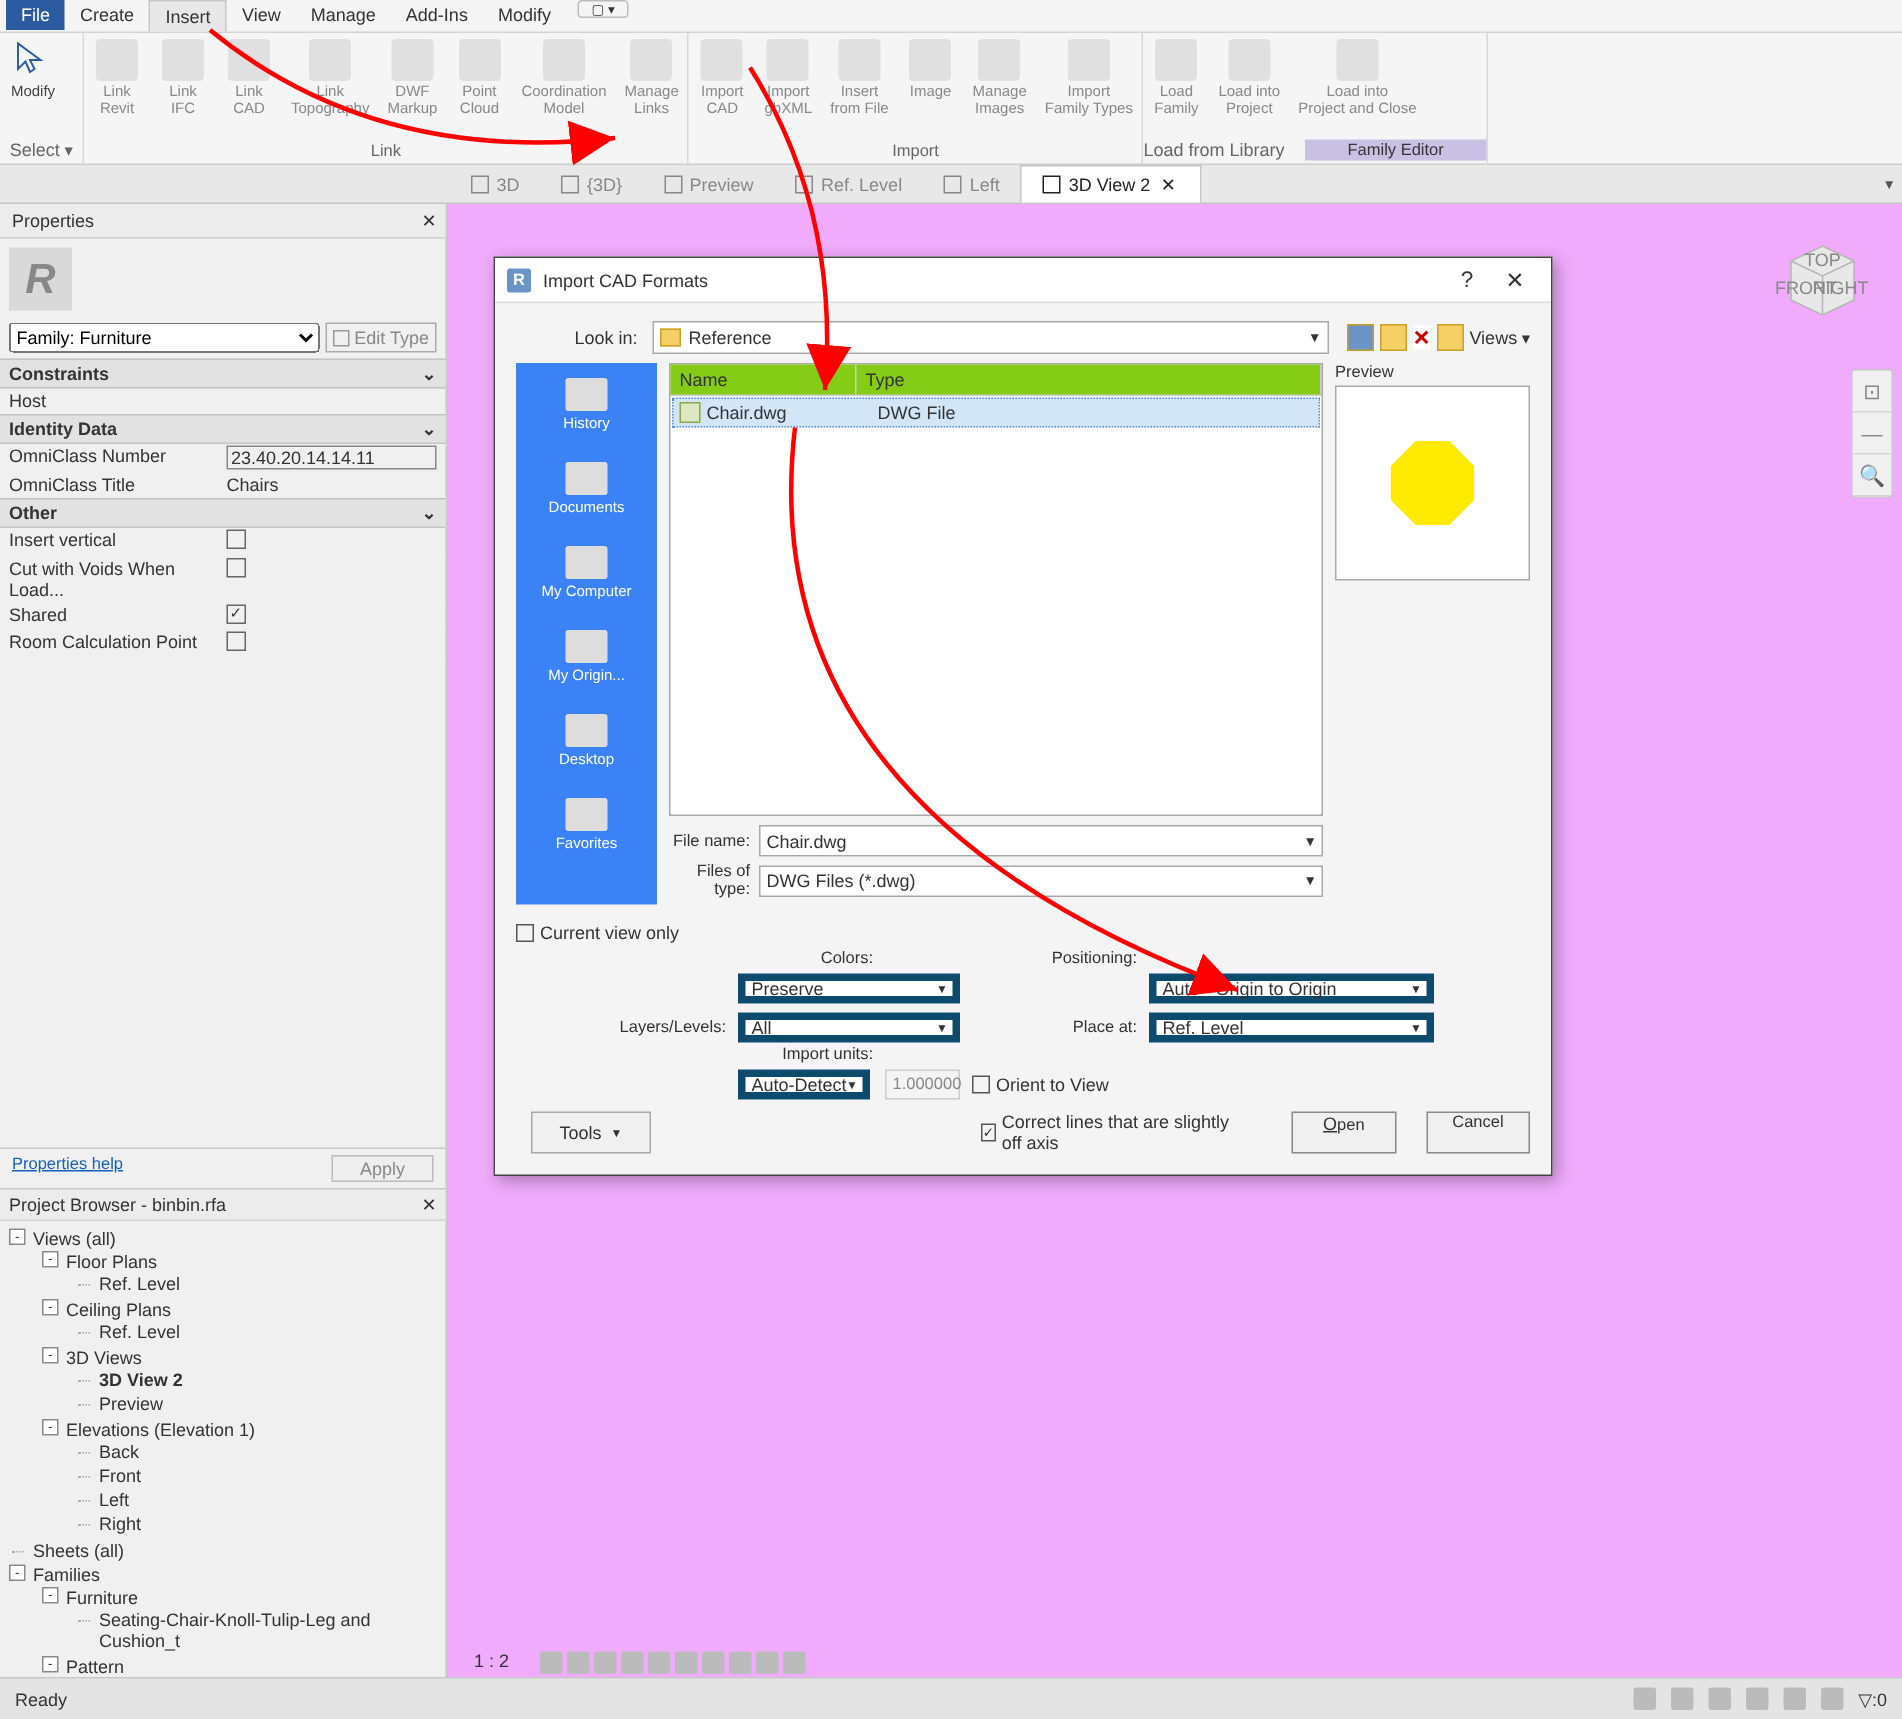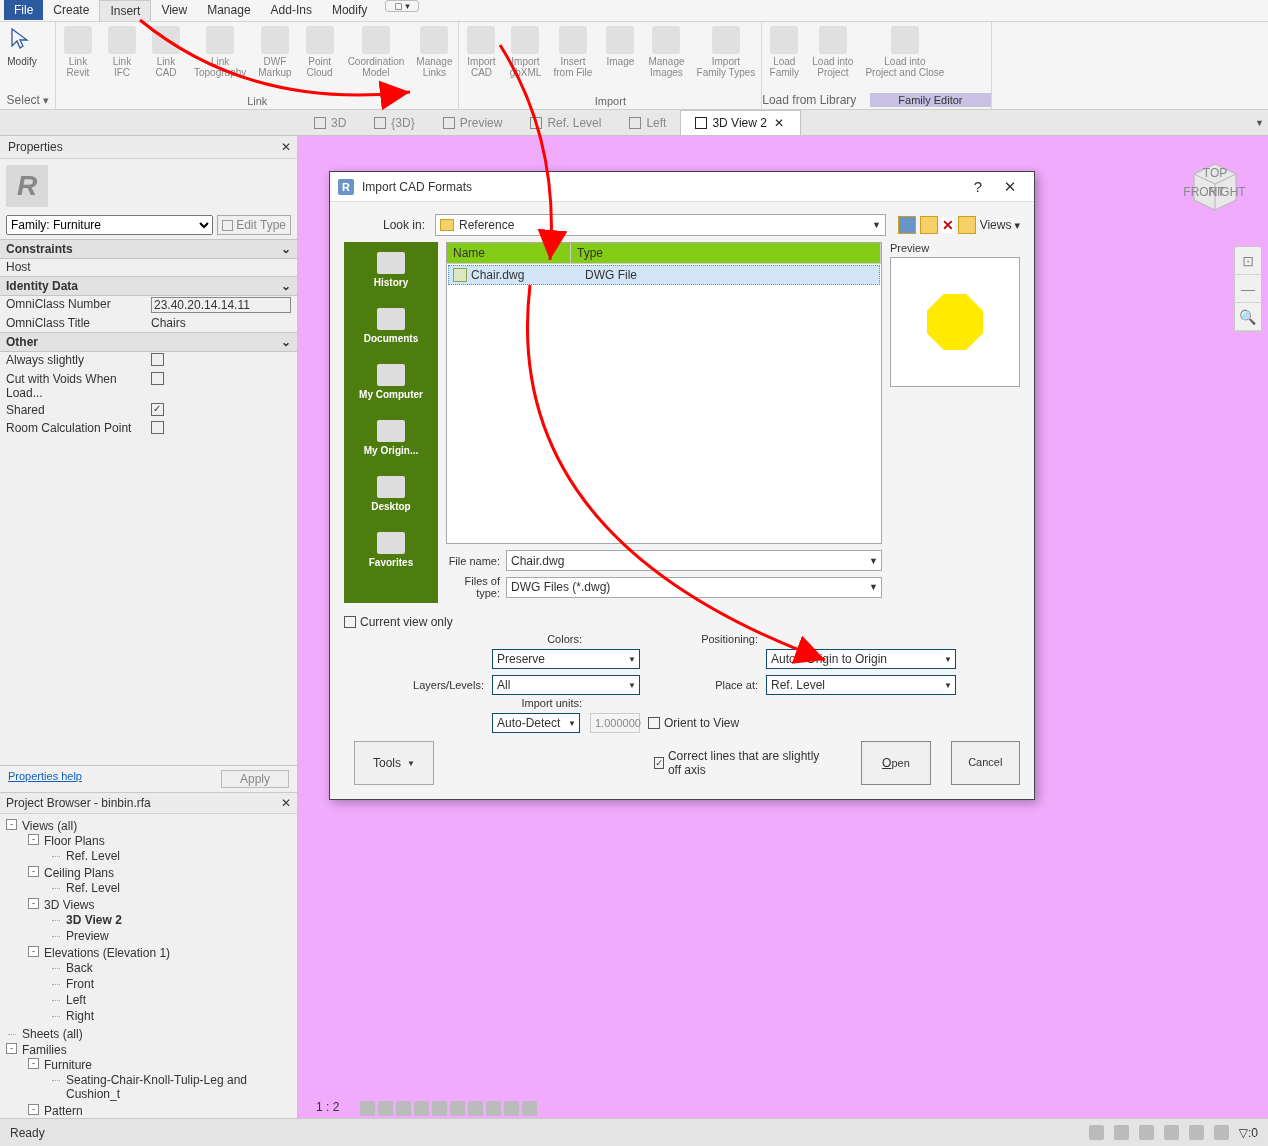--- a/index.html
+++ b/index.html
@@ -70,21 +70,21 @@
 .dlg .body { padding:12px 14px 14px; }
 .dlg .lookin { display:flex; align-items:center; gap:6px; margin-bottom:6px; }
 .dlg .lookin .lbl { width:85px; text-align:right; padding-right:4px; }
 .dlg .lookin .combo { flex:1; height:22px; background:#fff; border:1px solid #a8a8a8; display:flex; align-items:center; padding:0 4px; }
 .dlg .lookin .folder { width:14px;height:12px;background:#f6d066;border:1px solid #c9a020;margin-right:5px; }
 .dlg .lookin .tools { display:flex; gap:4px; margin-left:6px; align-items:center; }
 .dlg .lookin .tools .t { width:18px;height:18px;background:#f6d066;border:1px solid #c9a020; }
 .dlg .lookin .tools .back { background:#6a94c6; }
 .dlg .lookin .tools .del { background:#fff; border:none; color:#c00; font-weight:bold; font-size:14px; text-align:center; line-height:16px; }
 .dlg .filesarea { display:flex; gap:8px; }
-.dlg .places { width:94px; background:#4d7c0f; display:flex; flex-direction:column;font-weight:bold; }
+.dlg .places { width:94px; background:#3b82f6; display:flex; flex-direction:column; }
 .dlg .places .pl { height:56px; display:flex; flex-direction:column; align-items:center; justify-content:center; color:#fff; gap:3px; }
 .dlg .places .pl .ic { width:28px;height:22px;background:#ddd;border-radius:2px; }
 .dlg .listpane { flex:1; display:flex; flex-direction:column; }
 .dlg .filelist { background:#fff; border:1px solid #a8a8a8; height:302px; }
 .dlg .filelist .hdr { display:flex; background:#84cc16; border-bottom:1px solid #ccc; }
 .dlg .filelist .hdr span { padding:3px 6px; border-right:1px solid #ccc; }
 .dlg .filelist .hdr span.name { width:124px; }
 .dlg .filelist .hdr span.type { flex:1; }
 .dlg .filelist .frow { display:flex; background:#d2e6f8; border:1px dotted #5a8ed0; margin:1px; }
 .dlg .filelist .frow .fic { width:14px;height:14px;background:#dde7c3;border:1px solid #8aa84a;margin:2px 4px; }
@@ -96,28 +96,28 @@
 .dlg .filefields .fr .inp { flex:1; height:21px; border:1px solid #a8a8a8; background:#fff; padding:0 4px; display:flex; align-items:center; position:relative; }
 .dlg .filefields .fr .inp .dd { position:absolute; right:3px; font-size:9px; }
 .dlg .preview { width:130px; }
 .dlg .preview .pv { border:1px solid #a8a8a8; background:#fff; height:130px; display:flex; align-items:center; justify-content:center; margin-top:3px; }
 .dlg .preview .oct { width:56px;height:56px;background:#ffea00; clip-path:polygon(30% 0,70% 0,100% 30%,100% 70%,70% 100%,30% 100%,0 70%,0 30%); position:relative; }
 .dlg .opts { margin-top:12px; display:flex; align-items:center; }
 .dlg .opts .cv { display:flex; align-items:center; gap:4px; }
 .dlg .opts .cv .cb { width:12px;height:12px;border:1px solid #555; }
 .dlg .grid2 { display:grid; grid-template-columns:140px 90px 50px 110px 190px; gap:4px 8px; align-items:center; margin-top:4px; }
 .dlg .grid2 .lb { text-align:right; font-size:11px; }
-.dlg .grid2 .sel { border:1px solid #0c4a6e; background:#fff; height:20px; padding:0 4px; display:flex; align-items:center; position:relative; font-size:11px; }
+.dlg .grid2 .sel { border:5px solid #0c4a6e; background:#fff; height:20px; padding:0 4px; display:flex; align-items:center; position:relative; font-size:11px; }
 .dlg .grid2 .sel .dd { position:absolute; right:3px; font-size:8px; }
 .dlg .grid2 .ro { border:1px solid #ccc; background:#f4f4f4; color:#888; }
 .dlg .btmrow { display:flex; margin-top:8px; gap:20px;margin-left:10px; }
 .dlg .btmrow .toolsbtn { border:1px solid #a8a8a8; background:#f0f0f0; padding:2px 18px; display:flex; align-items:center; gap:6px; }
 .dlg .btmrow .corr { display:flex; align-items:center; gap:4px; margin-left:200px; font-size:11px; }
 .dlg .btmrow .corr .cb { width:12px;height:12px;border:1px solid #555;display:flex;align-items:center;justify-content:center;font-size:9px; }
-.dlg .btmrow .btn { border:1px solid #888; background:#f0f0f0; padding:14px 0; width:86px; text-align:center; font-size:11px; }
+.dlg .btmrow .btn { border:1px solid #888; background:#f0f0f0; padding:0 0; width:86px; text-align:center; font-size:11px; }
 .dlg .btmrow .sp { flex:1; }
 .arrowsvg { position:absolute; left:0; top:0; width:1148px; height:720px; pointer-events:none; z-index:50; }
 </style>
 </head>
 <body>
 
 <div class="menubar">
   <span class="file">File</span>
   <span>Create</span>
   <span class="active">Insert</span>
@@ -296,21 +296,21 @@
         <div class="row">
           <div class="k">OmniClass Number</div>
           <div class="v" style="border: 1px solid rgb(136, 136, 136); padding: 0px 2px;">23.40.20.14.14.11</div>
         </div>
         <div class="row">
           <div class="k">OmniClass Title</div>
           <div class="v">Chairs</div>
         </div>
         <div class="cat">Other<span class="ch">⌄</span></div>
         <div class="row">
-          <div class="k">Always slightly</div>
+          <div class="k">Insert vertical</div>
           <div class="v"><span class="chk"></span></div>
         </div>
         <div class="row">
           <div class="k">Cut with Voids When Load...</div>
           <div class="v"><span class="chk"></span></div>
         </div>
         <div class="row">
           <div class="k">Shared</div>
           <div class="v"><span class="chk on"></span></div>
         </div>

